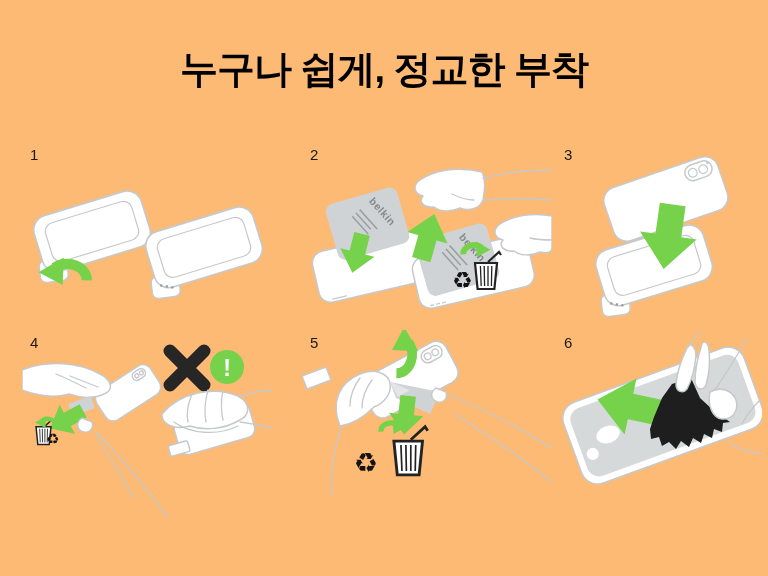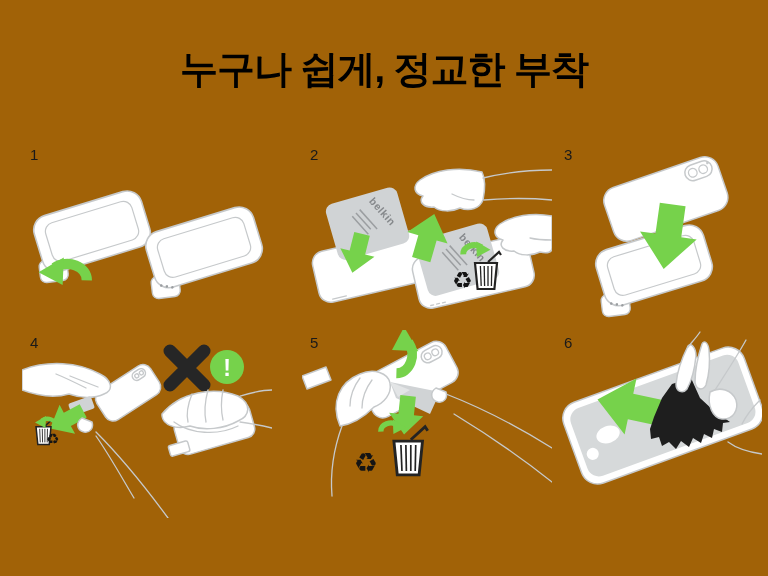--- a/index.html
+++ b/index.html
@@ -1,18 +1,18 @@
 <!DOCTYPE html>
 <html><head>
 <meta charset="utf-8">
 <style>
   *{margin:0;padding:0;box-sizing:border-box}
   html,body{width:768px;height:576px;background:#fff;overflow:hidden;
     font-family:"Liberation Sans","DejaVu Sans",sans-serif}
-  .sheet{position:relative;width:768px;height:576px;background:#a16207}
+  .sheet{position:relative;width:768px;height:576px;background:#fdba74}
   .title{position:absolute;top:44px;left:0;width:100%;text-align:center;
     font-size:38px;font-weight:700;color:#000;letter-spacing:-1px}
   .panel{position:absolute}
   .step-num{position:absolute;top:4px;left:8px;font-size:15px;color:#1a1a1a}
   .panel svg{position:absolute;left:0;top:0}
   .line{fill:#fff;stroke:#c6c9cb;stroke-width:1.5;stroke-linejoin:round}
   .stroke-only{fill:none;stroke:#c6c9cb;stroke-width:1.3;stroke-linecap:round}
   .film{fill:#d0d3d5;stroke:none}
   .micro{fill:#9b9ea1}
   .filmtext{fill:#85888b;font-size:10.5px;font-weight:bold;letter-spacing:.5px}

